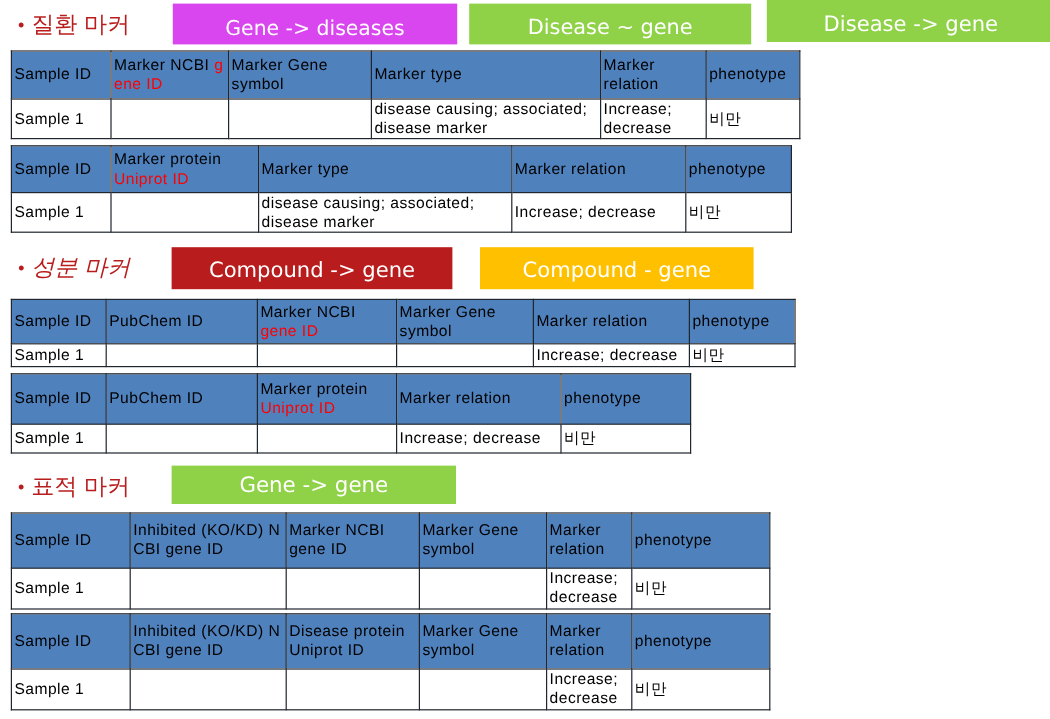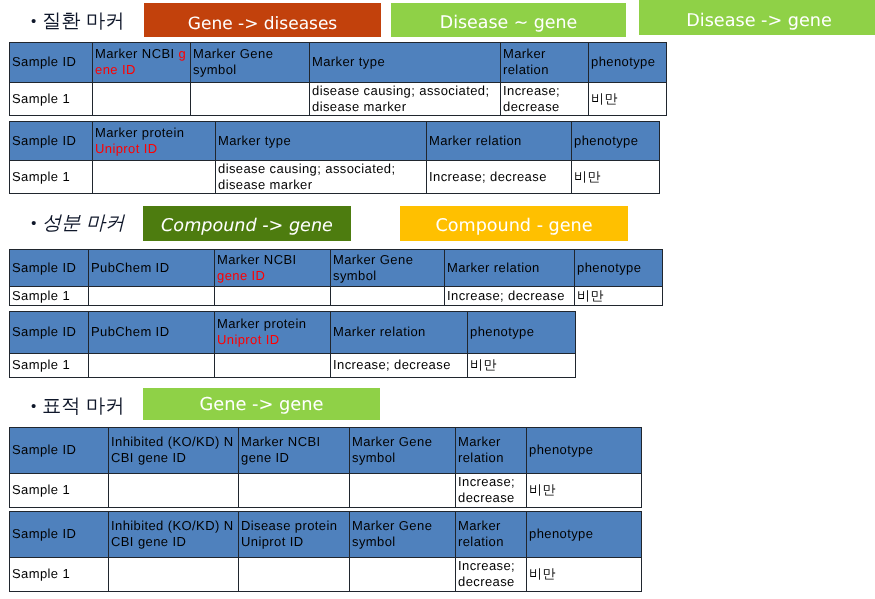--- a/index.html
+++ b/index.html
@@ -2,22 +2,22 @@
 <html><head>
 <meta charset="utf-8">
 <title>marker tables</title>
 <style>
   html,body{margin:0;padding:0;}
   body{width:875px;height:599px;background:#ffffff;overflow:hidden;
        font-family:"Liberation Sans",sans-serif;position:relative;
        -webkit-font-smoothing:antialiased;
        text-rendering:geometricPrecision;}
 
-  .sec-title{position:absolute;font-size:19.3px;color:#0f172a;white-space:nowrap;
-             line-height:20px;letter-spacing:0px;margin-left:16px;}
+  .sec-title{position:absolute;font-size:19.3px;color:#b91c1c;white-space:nowrap;
+             line-height:20px;letter-spacing:0px;}
   .sec-title .bullet{display:inline-block;width:11px;font-size:15px;vertical-align:1px;}
 
   .chip{position:absolute;display:flex;align-items:center;justify-content:center;
         color:#ffffff;font-family:"DejaVu Sans",sans-serif;font-size:17px;
         white-space:nowrap;letter-spacing:0px;line-height:1;padding-top:8px;
         box-sizing:border-box;}
   .chip{background:#8FD147;}
 
   table.t{position:absolute;border-collapse:collapse;table-layout:fixed;
           border:1px solid #20262e;}
@@ -37,21 +37,21 @@
   .red{color:#FF0000;}
   table.t td.brk{word-break:break-all;}
 </style>
 </head>
 <body>
 
 <div class="sec-title" style="left:15px;top:11.5px;">
   <span class="bullet">•</span><span>질환 마커</span>
 </div>
 
-<div class="chip" style="left: 144px; top: 3px; width: 237px; height: 34px; background-color: #c2410c;">
+<div class="chip" style="left: 144px; top: 3px; width: 237px; height: 34px; background-color: #d946ef;">
   <span>Gene -&gt; diseases</span>
 </div>
 <div class="chip" style="left: 391px; top: 3px; width: 235px; height: 34px; font-size: 17.4px; background-color: rgb(143, 209, 71);">
   <span>Disease ~ gene</span>
 </div>
 <div class="chip" style="left: 639px; top: 0px; width: 240px; height: 35px; font-size: 17.6px; background-color: rgb(143, 209, 71);">
   <span>Disease -&gt; gene</span>
 </div>
 
 <table id="t1" class="t" style="left:9px;top:42px;width:657px;">
@@ -106,21 +106,21 @@
     <td>Increase; decrease</td>
     <td>비만</td>
   </tr>
 </tbody>
   </table>
 
 <div class="sec-title" style="left:15px;top:213.5px;font-style:italic;">
   <span class="bullet">•</span><span>성분 마커</span>
 </div>
 
-<div class="chip" style="left: 143px; top: 206px; width: 208px; height: 35px; padding-top: 7px; font-size: 17.6px; background-color: #4d7c0f; font-style: italic;">
+<div class="chip" style="left: 143px; top: 206px; width: 234px; height: 35px; padding-top: 7px; font-size: 17.6px; background-color: #b91c1c;">
   <span>Compound -&gt; gene</span>
 </div>
 <div class="chip" style="left: 400px; top: 206px; width: 228px; height: 35px; padding-top: 7px; font-size: 17.6px; background-color: rgb(255, 192, 0);">
   <span>Compound - gene</span>
 </div>
 
 <table id="t3" class="t" style="left:9px;top:249px;width:653px;">
   <colgroup>
       <col style="width:79px">
       <col style="width:126px">

